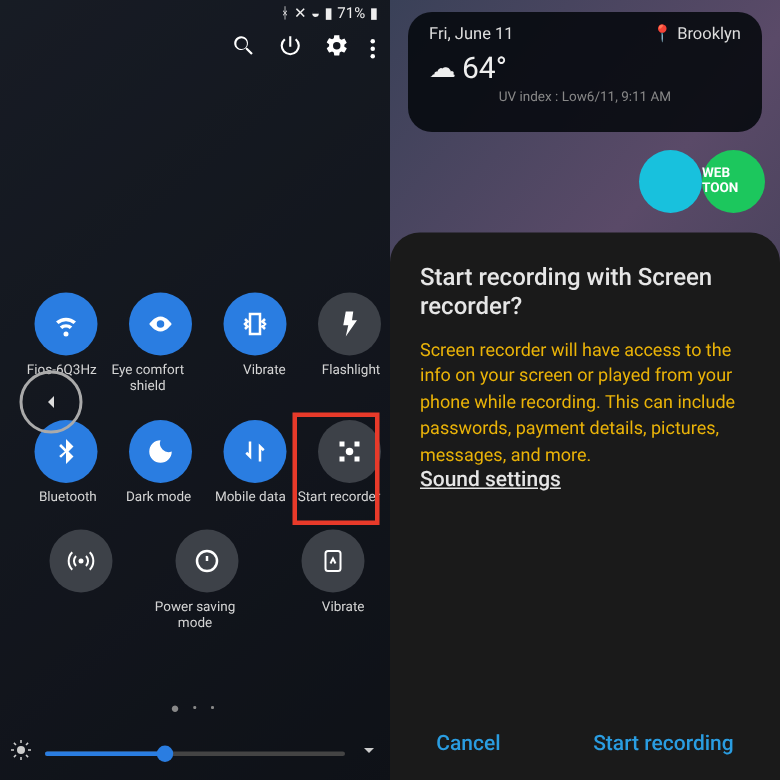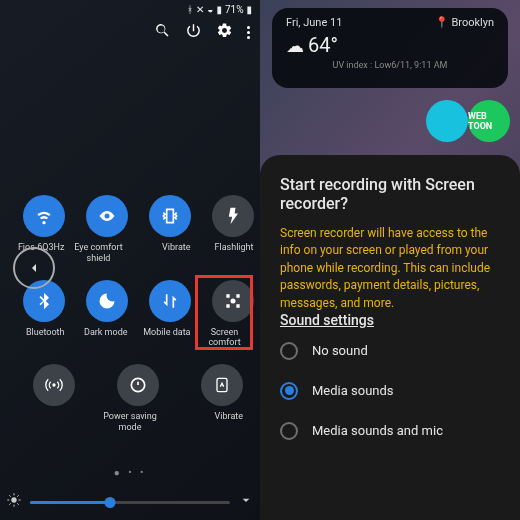--- a/index.html
+++ b/index.html
@@ -152,21 +152,21 @@
           </div>
           <div class="tile-label">Mobile data</div>
         </div>
         <div class="tile">
           <div class="tile-circ off">
             <svg viewBox="0 0 24 24">
               <path d="M4 4h4v4H4zm12 0h4v4h-4zM4 16h4v4H4zm12 0h4v4h-4z"></path>
               <circle cx="12" cy="12" r="3"></circle>
             </svg>
           </div>
-          <div class="tile-label">Screen comfort</div>
+          <div class="tile-label">Start recorder</div>
         </div>
       </div>
       <div class="tile-row">
         <div class="tile">
           <div class="tile-circ off">
             <svg viewBox="0 0 24 24">
               <circle cx="12" cy="12" r="2"></circle>
               <path d="M8 16a5.7 5.7 0 0 1 0-8M16 8a5.7 5.7 0 0 1 0 8M5 19a10 10 0 0 1 0-14M19 5a10 10 0 0 1 0 14" stroke="#fff" stroke-width="1.6" fill="none"></path>
             </svg>
           </div>
@@ -226,28 +226,18 @@
     </div>
   </div>
   <div class="apps">
       <div class="app" style="background: rgb(24, 193, 221);"></div>
       <div class="app" style="background: rgb(28, 199, 93);">WEB TOON</div>
     </div>
   <div class="sheet">
     <h2>Start recording with Screen recorder?</h2>
     <p>Screen recorder will have access to the info on your screen or played from your phone while recording. This can include passwords, payment details, pictures, messages, and more.</p>
     <h3>Sound settings</h3>
-    <div>
-        <div class="opt">
-          <span class="radio"></span>
-          <span>No sound</span>
-        </div>
-        <div class="opt">
-          <span class="radio sel"></span>
-          <span>Media sounds</span>
-        </div>
-        <div class="opt">
-          <span class="radio"></span>
-          <span>Media sounds and mic</span>
-        </div>
-      </div>
+    <div class="sheet-actions">
+      <button>Cancel</button>
+      <button>Start recording</button>
+    </div>
   </div>
 </div>
 
 </body></html>

